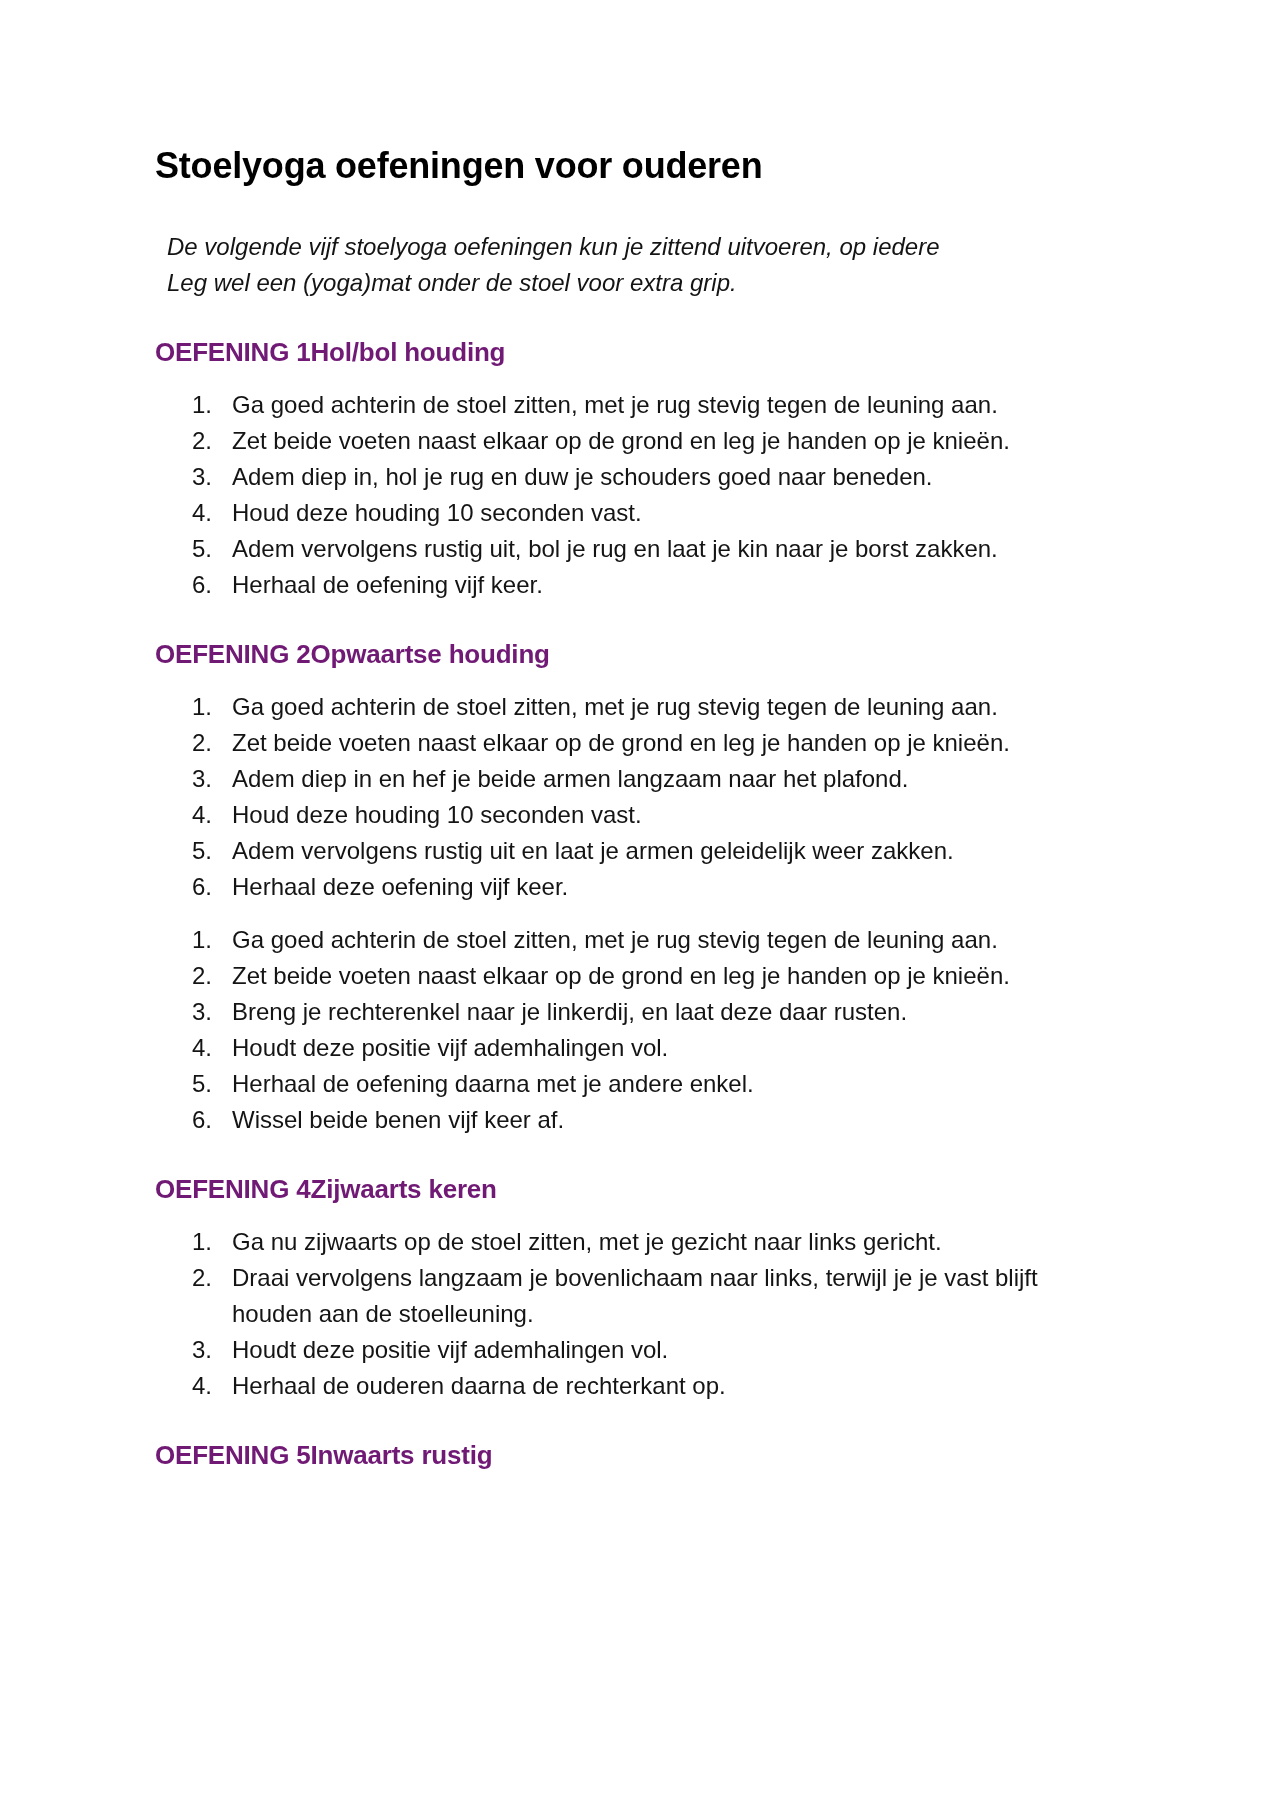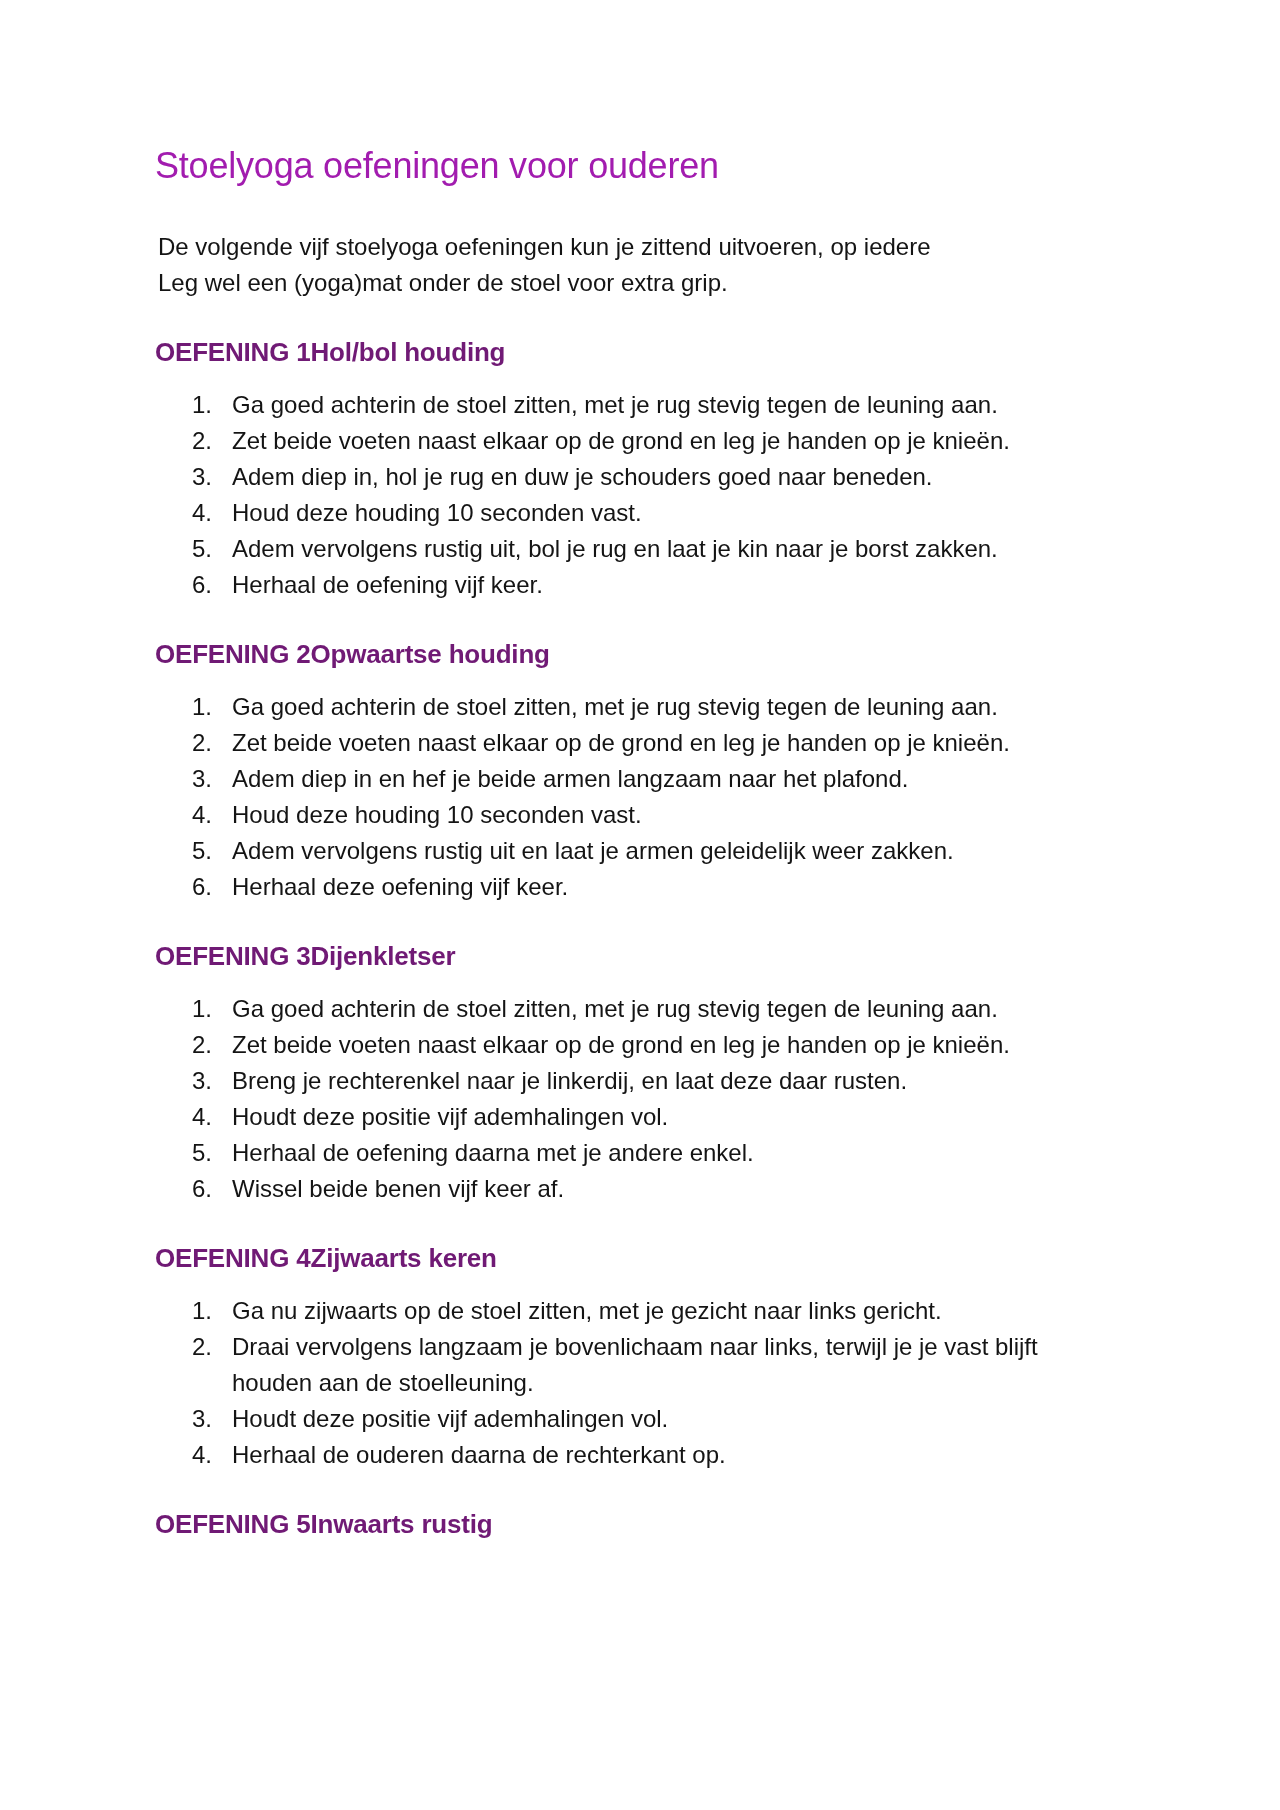--- a/index.html
+++ b/index.html
@@ -15,28 +15,29 @@
     color: #141414;
     font-family: "Liberation Sans", sans-serif;
     box-sizing: border-box;
     padding: 144px 150px 0 155px;
     overflow: hidden;
   }
   h1.doc-title {
     margin: 0;
     font-size: 36px;
     line-height: 44px;
-    font-weight: normal;
-    color: #a21caf;
+    font-weight: bold;
+    color: #000000;
     letter-spacing: -0.2px;
   }
   .intro {
-    margin: 41px 0 0 3px;
+    margin: 41px 0 0 12px;
     font-size: 24px;
     line-height: 36px;
+    font-style: italic;
   }
   .intro .line {
     display: block;
     white-space: nowrap;
   }
   section {
     margin: 0;
   }
   h2.sec-heading {
     margin: 33px 0 0 0;
@@ -97,21 +98,20 @@
       <li>Ga goed achterin de stoel zitten, met je rug stevig tegen de leuning aan.</li>
       <li>Zet beide voeten naast elkaar op de grond en leg je handen op je knieën.</li>
       <li>Adem diep in en hef je beide armen langzaam naar het plafond.</li>
       <li>Houd deze houding 10 seconden vast.</li>
       <li>Adem vervolgens rustig uit en laat je armen geleidelijk weer zakken.</li>
       <li>Herhaal deze oefening vijf keer.</li>
     </ol>
   </section>
 
   <section>
-    <h2 class="sec-heading">OEFENING 3Dijenkletser</h2>
     <ol class="steps">
       <li>Ga goed achterin de stoel zitten, met je rug stevig tegen de leuning aan.</li>
       <li>Zet beide voeten naast elkaar op de grond en leg je handen op je knieën.</li>
       <li>Breng je rechterenkel naar je linkerdij, en laat deze daar rusten.</li>
       <li>Houdt deze positie vijf ademhalingen vol.</li>
       <li>Herhaal de oefening daarna met je andere enkel.</li>
       <li>Wissel beide benen vijf keer af.</li>
     </ol>
   </section>
 

